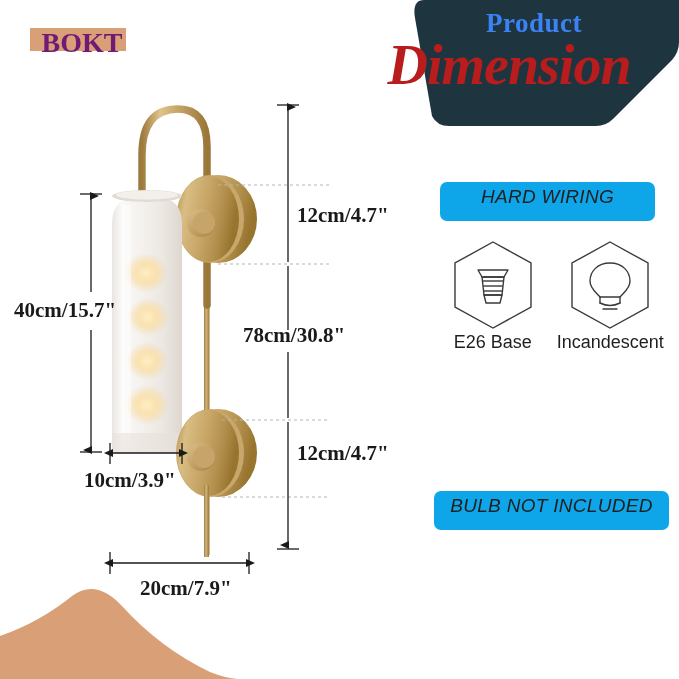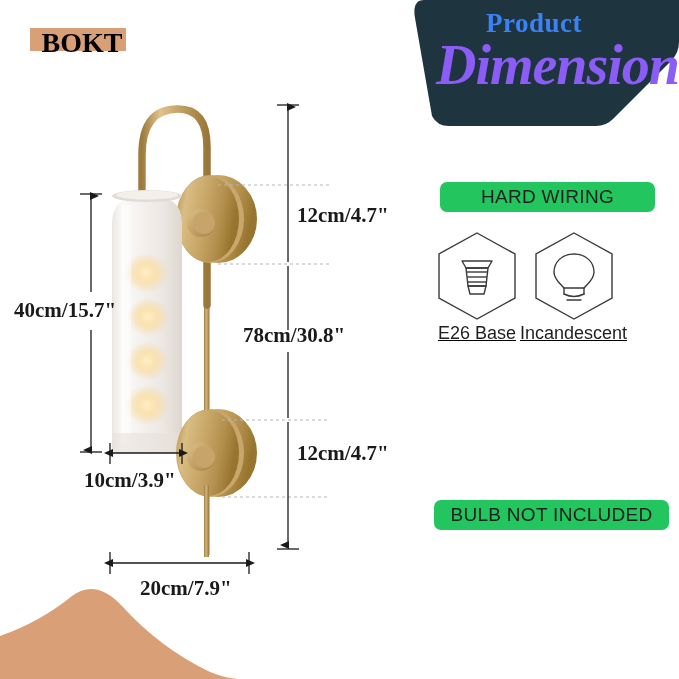--- a/index.html
+++ b/index.html
@@ -41,25 +41,25 @@
     letter-spacing: 0.5px;
     line-height: 1;
     margin: 8px 0 0 34px;
     text-align: center;
   }
   #title-dimension {
     font-family: "Liberation Serif", serif;
     font-style: italic;
     font-weight: bold;
     font-size: 56px;
-    color: #8b5cf6;
+    color: #b91c1c;
     line-height: 1;
     margin: 0px 0 0 -16px;
     letter-spacing: -1px;
-    text-align: right;
+    text-align: center;
   }
 
   
   #brand-logo {
     position: absolute;
     left: 22px;
     top: 22px;
     width: 120px;
     height: 42px;
   }
@@ -73,21 +73,21 @@
   }
   #brand-text {
     position: absolute;
     left: 0;
     top: 7px;
     width: 120px;
     text-align: center;
     font-family: "Liberation Serif", serif;
     font-weight: bold;
     font-size: 28px;
-    color: #000000;
+    color: #701a75;
     letter-spacing: 0px;
     line-height: 1;
   }
 
   
   #bottom-hill {
     position: absolute;
     left: 0;
     bottom: 0;
     width: 260px;
@@ -129,39 +129,39 @@
   #dim-12b{ left: 297px; top: 443px; }
 
   
   #right-panel {
     position: absolute;
     left: 434px;
     top: 182px;
     width: 235px;
   }
   .pill {
-    background: #22c55e;
+    background: #0ea5e9;
     border-radius: 7px;
-    height: 30px;
+    height: 39px;
     line-height: 30px;
     text-align: center;
     font-size: 19px;
     color: #1f1f1f;
     font-family: "Liberation Sans", sans-serif;
     letter-spacing: 0.3px;
+    font-style: italic;
   }
   #pill-hardwiring { width: 215px; margin-left: 6px; }
-  #pill-bulbnote   { width: 235px; margin-top: 17px; }
+  #pill-bulbnote   { width: 235px; margin-top: 8px; }
 
   #icon-grid {
     margin-top: 18px;
     display: grid;
-    grid-template-columns: 1fr 1fr 1fr;
+    grid-template-columns: 1fr 1fr;
     grid-row-gap: 14px;
-    text-decoration: underline;
   }
   .icon-cell {
     text-align: center;
   }
   .icon-hex {
     display: block;
     margin: 0 auto;
   }
   .icon-label {
     font-size: 18px;

